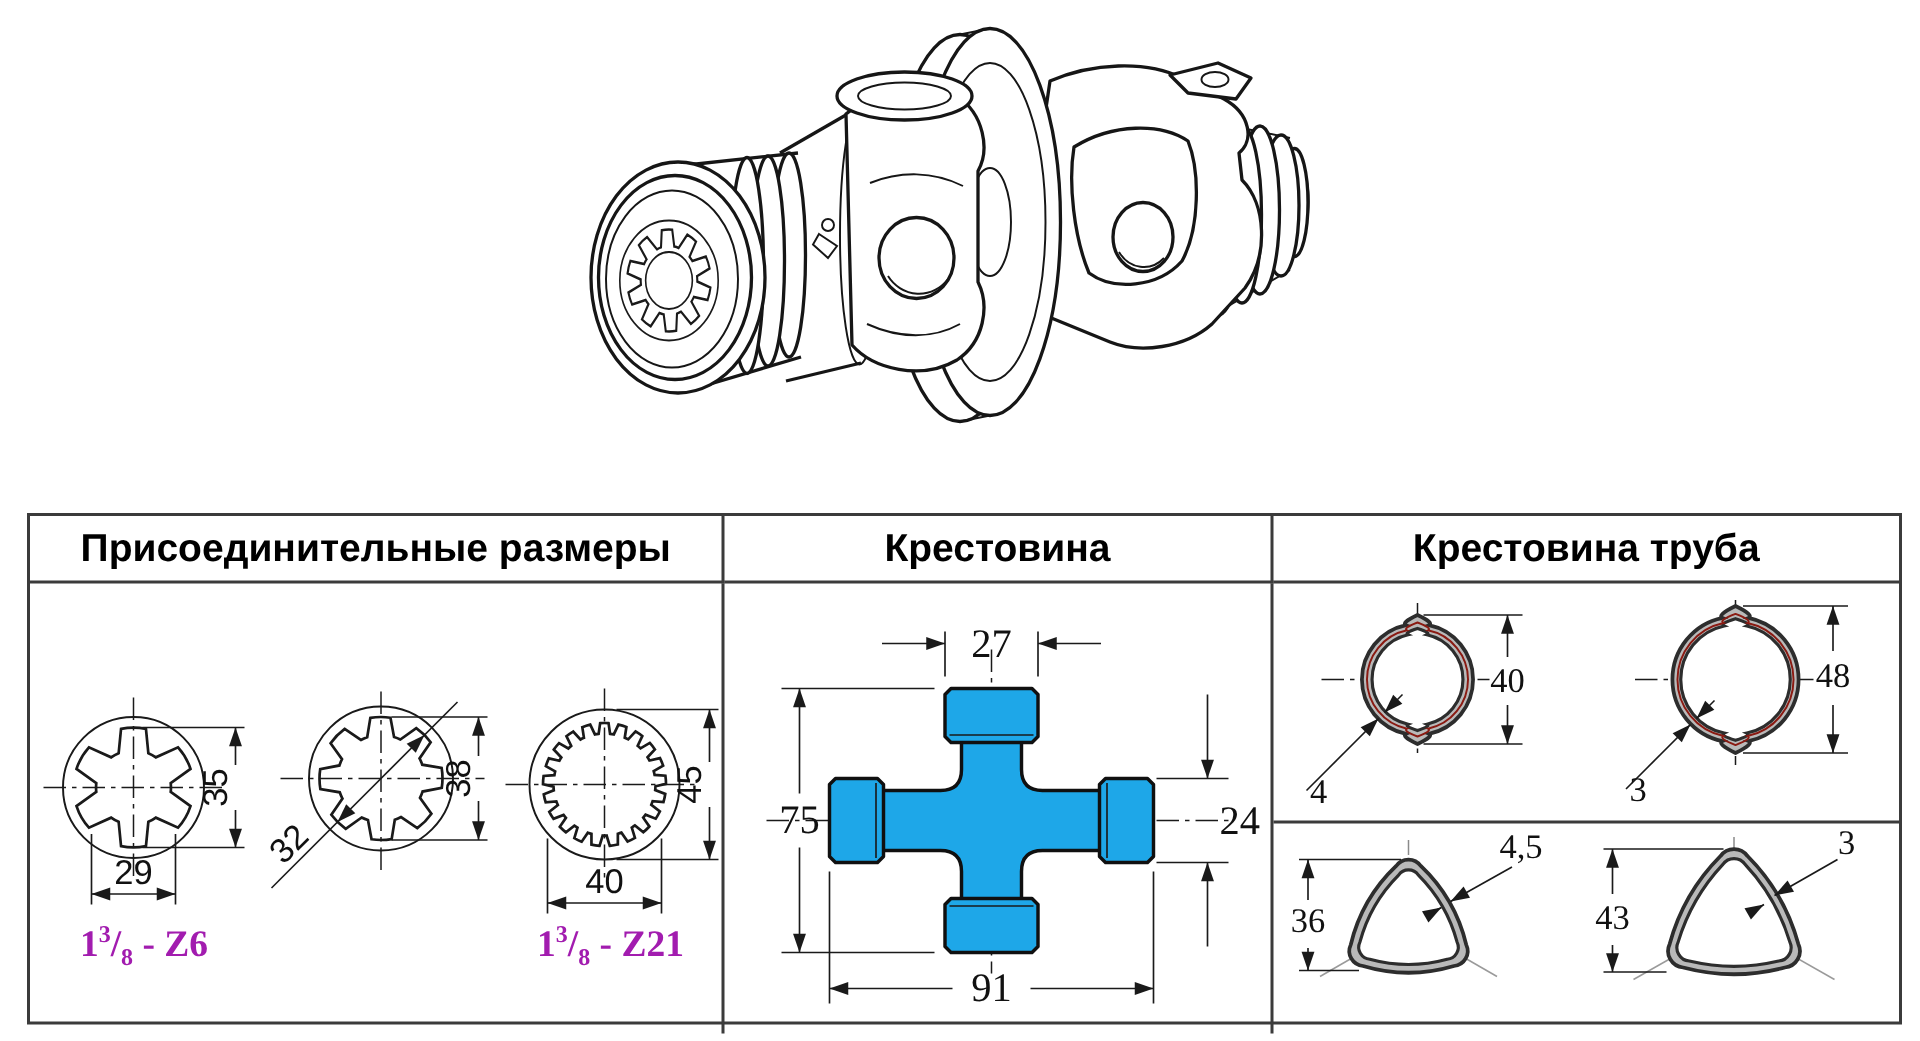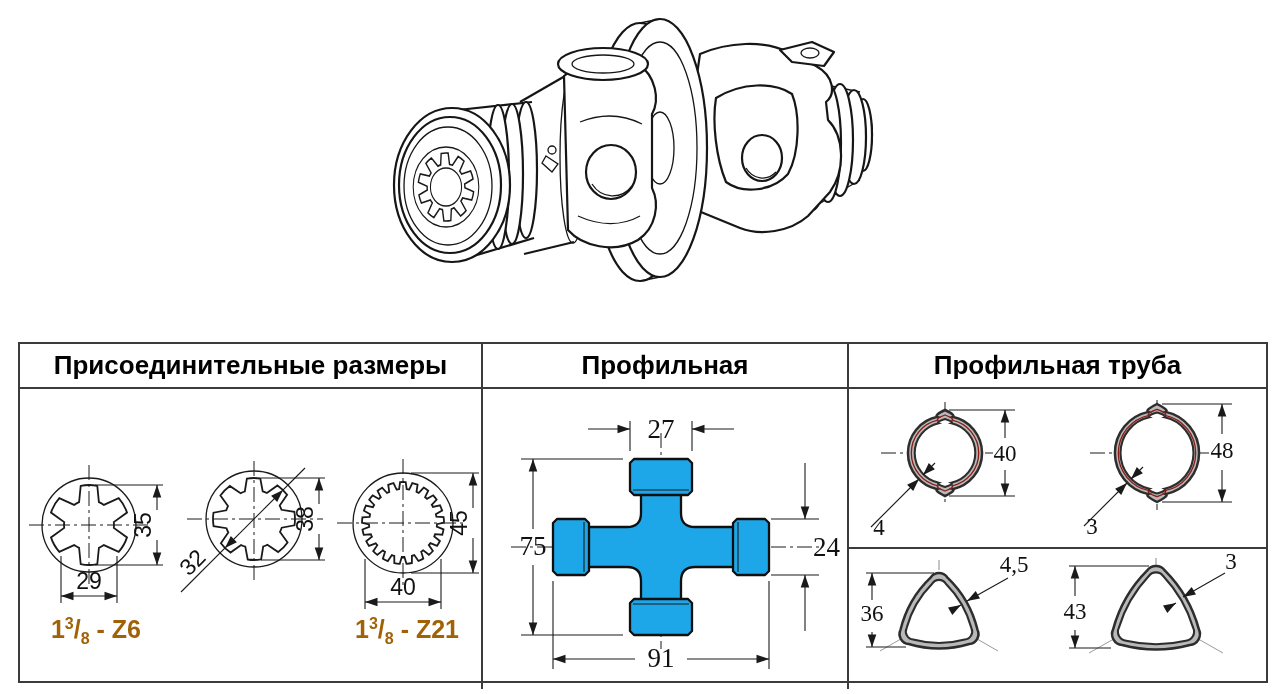--- a/index.html
+++ b/index.html
@@ -27,21 +27,21 @@
   
   .spec-table{position:absolute;left:18px;top:342px;width:1246px;height:337px;
      border:2px solid #3b3b3b;display:grid;grid-template-columns:463px 366px 1fr;
      grid-template-rows:45px 1fr;background:#fff;}
   .th{border-bottom:2px solid #3b3b3b;display:flex;align-items:center;justify-content:center;
      font-weight:bold;font-size:26px;color:#000;}
   .th.b,.td.b{border-right:2px solid #3b3b3b;}
   .td{position:relative;}
   .td1{display:flex;justify-content:space-between;padding:42px 3px 0 3px;box-sizing:border-box;}
   .pfig{display:flex;flex-direction:column;align-items:center;}
-  .plabel{font-weight:bold;font-size:25px;margin-top:2px;color:#a16207;}
+  .plabel{font-weight:bold;font-size:25px;margin-top:2px;color:#a21caf;font-family:Liberation Serif, serif;}
   .plabel span{white-space:pre;}
   .plabel sup{font-size:16px;}
   .plabel sub{font-size:16px;}
   .td2 svg{display:block;margin:12px auto 0 auto;}
   .tube-top{height:153px;border-bottom:2px solid #3b3b3b;display:flex;justify-content:space-around;
      align-items:flex-start;padding-top:5px;}
   .tube-bottom{height:131px;display:flex;justify-content:space-around;align-items:flex-start;padding-top:3px;}
 </style>
 </head>
 <body>
@@ -103,22 +103,22 @@
       <circle class="thin" r="40"></circle>
       <path class="splinep" d="M33.7,4.7A34,34 0 0 1 31.4,13.0L20.2,11.0A23,23 0 0 1 18.2,14.1L24.5,23.6A34,34 0 0 1 17.8,29.0L9.8,20.8A23,23 0 0 1 6.5,22.1L5.9,33.5A34,34 0 0 1 -2.6,33.9L-4.3,22.6A23,23 0 0 1 -7.8,21.7L-14.9,30.6A34,34 0 0 1 -22.0,25.9L-16.7,15.8A23,23 0 0 1 -19.0,13.0L-30.0,16.0A34,34 0 0 1 -33.0,8.0L-22.8,2.9A23,23 0 0 1 -23.0,-0.7L-33.7,-4.7A34,34 0 0 1 -31.4,-13.0L-20.2,-11.0A23,23 0 0 1 -18.2,-14.1L-24.5,-23.6A34,34 0 0 1 -17.8,-29.0L-9.8,-20.8A23,23 0 0 1 -6.5,-22.1L-5.9,-33.5A34,34 0 0 1 2.6,-33.9L4.3,-22.6A23,23 0 0 1 7.8,-21.7L14.9,-30.6A34,34 0 0 1 22.0,-25.9L16.7,-15.8A23,23 0 0 1 19.0,-13.0L30.0,-16.0A34,34 0 0 1 33.0,-8.0L22.8,-2.9A23,23 0 0 1 23.0,0.7L33.7,4.7Z"></path>
       <circle class="thin" r="19"></circle>
     </g>
   </g>
 </svg>
 </div>
 
 <div class="spec-table">
   <div class="th b">Присоединительные размеры</div>
-  <div class="th b">Профильная</div>
-  <div class="th">Профильная труба</div>
+  <div class="th b">Крестовина</div>
+  <div class="th">Крестовина труба</div>
 
   <div class="td td1 b">
 
     <div class="pfig">
       <svg width="146" height="182" viewBox="0 0 146 182">
         <line class="cl" x1="66" y1="34" x2="66" y2="156"></line>
         <line class="cl" x1="6" y1="94" x2="128" y2="94"></line>
         <circle class="thin" cx="66" cy="94" r="47"></circle>
         <path class="ln" d="M57.7,54.9A40,40 0 0 1 74.3,54.9L75.9,71.1A25,25 0 0 1 80.9,73.9L95.7,67.2A40,40 0 0 1 104.0,81.6L90.8,91.1A25,25 0 0 1 90.8,96.9L104.0,106.4A40,40 0 0 1 95.7,120.8L80.9,114.1A25,25 0 0 1 75.9,116.9L74.3,133.1A40,40 0 0 1 57.7,133.1L56.1,116.9A25,25 0 0 1 51.1,114.1L36.3,120.8A40,40 0 0 1 28.0,106.4L41.2,96.9A25,25 0 0 1 41.2,91.1L28.0,81.6A40,40 0 0 1 36.3,67.2L51.1,73.9A25,25 0 0 1 56.1,71.1L57.7,54.9Z"></path>
         <g>

